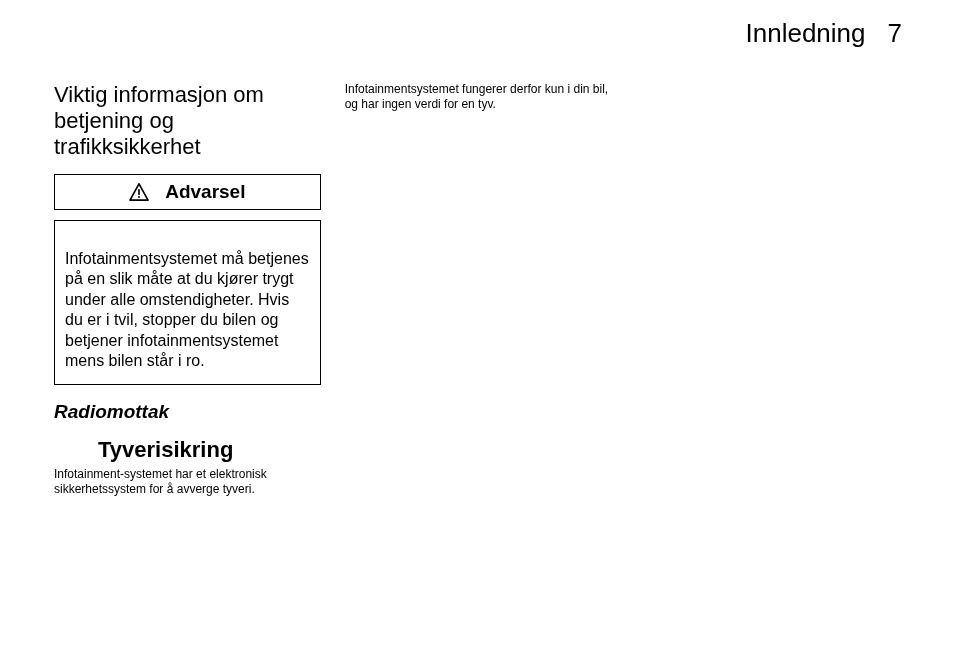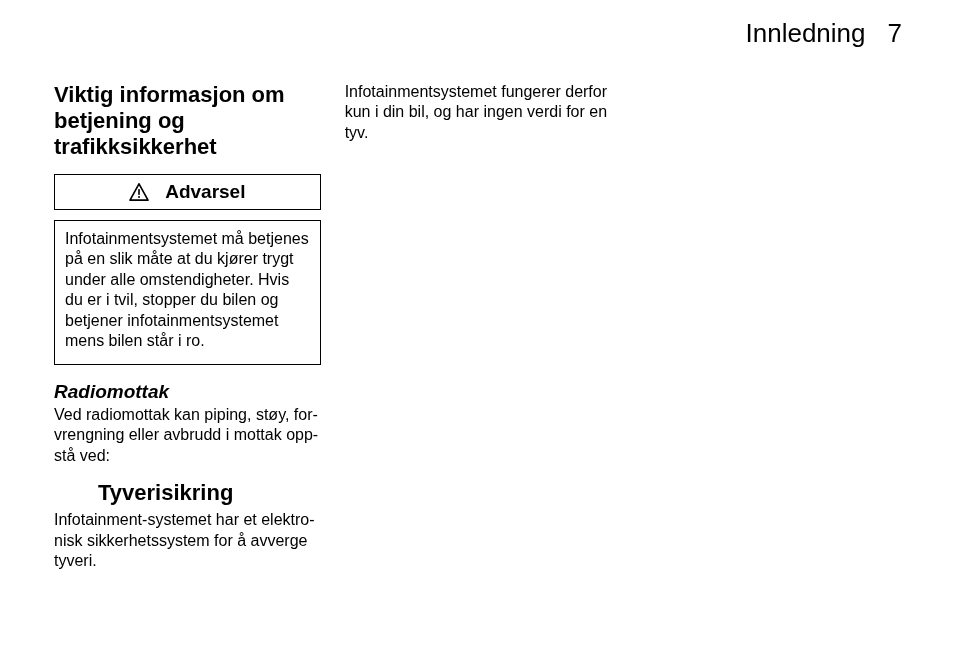--- a/index.html
+++ b/index.html
@@ -35,21 +35,21 @@
   .columns {
     display: flex;
     gap: 24px;
     padding-top: 54px;
   }
   .col {
     width: 280px;
   }
   .h1 {
     font-size: 22px;
-    font-weight: 700;
+    font-weight: 400;
     line-height: 1.18;
     margin-bottom: 14px;
   }
   .warning-box-title {
     border: 1px solid #000;
     padding: 6px 10px;
     text-align: center;
     font-size: 19px;
     font-weight: 700;
     margin-bottom: 10px;
@@ -58,33 +58,33 @@
     justify-content: center;
     gap: 16px;
   }
   .warning-icon {
     display: inline-flex;
     width: 20px;
     height: 18px;
   }
   .warning-box-body {
     border: 1px solid #000;
-    padding: 8px 10px 12px 10px;
+    padding: 28px 10px 12px 10px;
     font-size: 16px;
     line-height: 1.28;
     margin-bottom: 16px;
   }
   .h2 {
     font-size: 19px;
     font-weight: 700;
     font-style: italic;
     margin-bottom: 2px;
   }
   .body-text {
-    font-size: 16px;
+    font-size: 12px;
     line-height: 1.28;
     margin-bottom: 8px;
   }
   ul.bullets {
     list-style: none;
     padding: 0;
     margin: 0 0 14px 0;
   }
   ul.bullets li {
     font-size: 16px;
@@ -132,21 +132,20 @@
           </svg>
         </span>
         <span>Advarsel</span>
       </div>
 
       <div class="warning-box-body">
         <p>Infotainmentsystemet må betje­nes på en slik måte at du kjører trygt under alle omstendigheter. Hvis du er i tvil, stopper du bilen og betjener infotainmentsystemet mens bilen står i ro.</p>
       </div>
 
       <div class="h2">Radiomottak</div>
-      <div class="body-text">Ved radiomottak kan piping, støy, for­vrengning eller avbrudd i mottak opp­stå ved:</div>
 
       <ul class="bullets">
       </ul>
 
       <div class="h1b">Tyverisikring</div>
       <div class="body-text">Infotainment-systemet har et elektro­nisk sikkerhetssystem for å avverge tyveri.</div>
     </div>
 
     <div class="col">
       <div class="body-text">Infotainmentsystemet fungerer derfor kun i din bil, og har ingen verdi for en tyv.</div>

